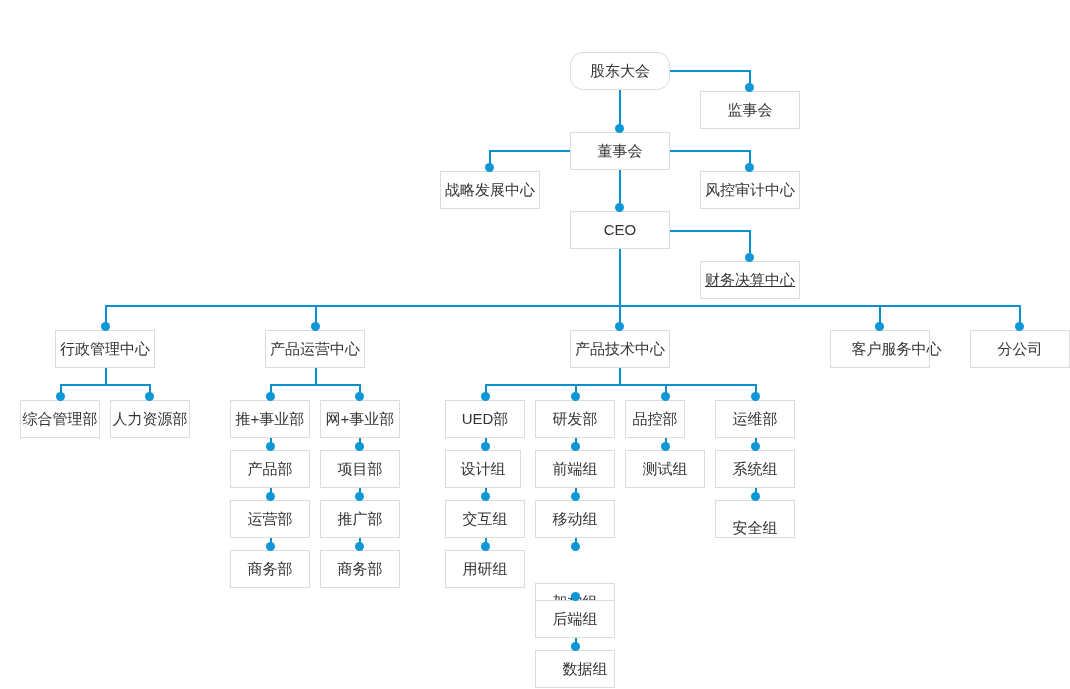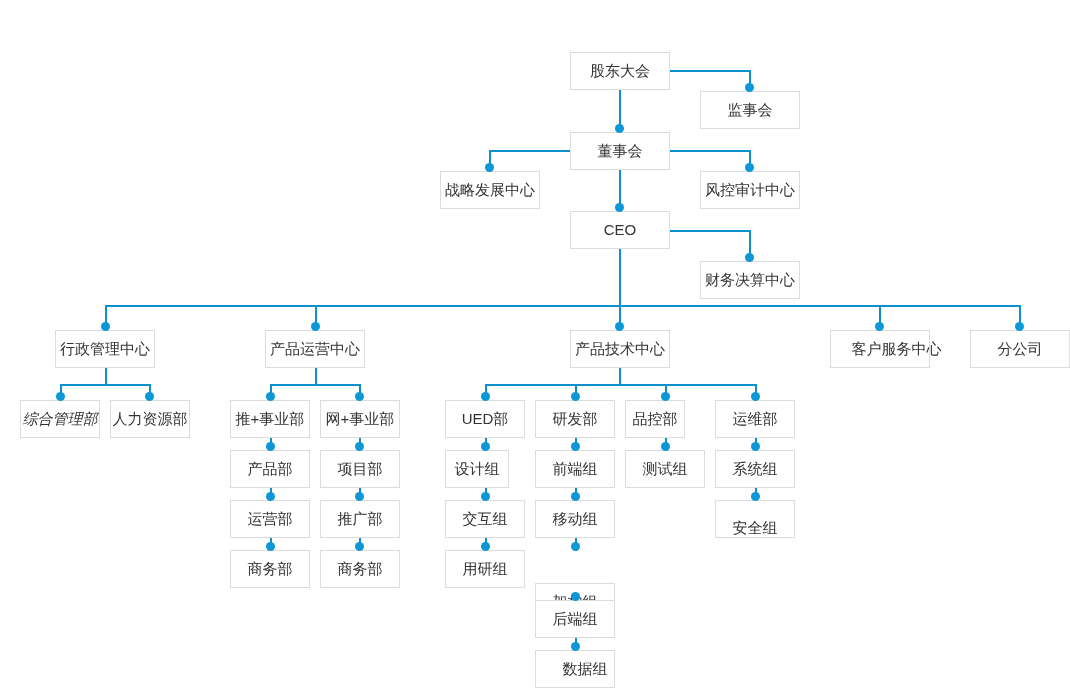--- a/index.html
+++ b/index.html
@@ -92,57 +92,57 @@
       <div class="edge v" style="left: 575px; top: 438px; height: 13px;"></div>
       <div class="edge v" style="left: 575px; top: 488px; height: 13px;"></div>
       <div class="edge v" style="left: 575px; top: 538px; height: 13px;"></div>
       <div class="edge v" style="left: 575px; top: 588px; height: 13px;"></div>
       <div class="edge v" style="left: 575px; top: 638px; height: 13px;"></div>
       <div class="edge v" style="left: 665px; top: 438px; height: 13px;"></div>
       <div class="edge v" style="left: 755px; top: 438px; height: 13px;"></div>
       <div class="edge v" style="left: 755px; top: 488px; height: 13px;"></div>
     </div>
   <div id="nodes-layer">
-      <div class="node" style="left: 570px; top: 52px; width: 100px; height: 38px;">
+      <div class="node" style="left: 570px; top: 52px; width: 100px; height: 38px; border-radius: 13px;">
         <span class="node-label">股东大会</span>
       </div>
       <div class="node" style="left: 700px; top: 91px; width: 100px; height: 38px;">
         <span class="node-label">监事会</span>
       </div>
       <div class="node" style="left: 570px; top: 132px; width: 100px; height: 38px;">
         <span class="node-label">董事会</span>
       </div>
       <div class="node" style="left: 440px; top: 171px; width: 100px; height: 38px;">
         <span class="node-label">战略发展中心</span>
       </div>
       <div class="node" style="left: 700px; top: 171px; width: 100px; height: 38px; text-align: right;">
         <span class="node-label">风控审计中心</span>
       </div>
       <div class="node" style="left: 570px; top: 211px; width: 100px; height: 38px;">
         <span class="node-label">CEO</span>
       </div>
-      <div class="node" style="left: 700px; top: 261px; width: 100px; height: 38px;">
+      <div class="node" style="left: 700px; top: 261px; width: 100px; height: 38px; text-decoration: underline;">
         <span class="node-label">财务决算中心</span>
       </div>
       <div class="node" style="left: 55px; top: 330px; width: 100px; height: 38px;">
         <span class="node-label">行政管理中心</span>
       </div>
       <div class="node" style="left: 265px; top: 330px; width: 100px; height: 38px;">
         <span class="node-label">产品运营中心</span>
       </div>
       <div class="node" style="left: 570px; top: 330px; width: 100px; height: 38px;">
         <span class="node-label">产品技术中心</span>
       </div>
       <div class="node" style="left: 830px; top: 330px; width: 100px; height: 38px; padding-left: 33px;">
         <span class="node-label">客户服务中心</span>
       </div>
       <div class="node" style="left: 970px; top: 330px; width: 100px; height: 38px;">
         <span class="node-label">分公司</span>
       </div>
-      <div class="node" style="left: 20px; top: 400px; width: 80px; height: 38px; font-style: italic;">
+      <div class="node" style="left: 20px; top: 400px; width: 80px; height: 38px;">
         <span class="node-label">综合管理部</span>
       </div>
       <div class="node" style="left: 110px; top: 400px; width: 80px; height: 38px;">
         <span class="node-label">人力资源部</span>
       </div>
       <div class="node" style="left: 230px; top: 400px; width: 80px; height: 38px;">
         <span class="node-label">推+事业部</span>
       </div>
       <div class="node" style="left: 230px; top: 450px; width: 80px; height: 38px;">
         <span class="node-label">产品部</span>
@@ -161,21 +161,21 @@
       </div>
       <div class="node" style="left: 320px; top: 500px; width: 80px; height: 38px;">
         <span class="node-label">推广部</span>
       </div>
       <div class="node" style="left: 320px; top: 550px; width: 80px; height: 38px;">
         <span class="node-label">商务部</span>
       </div>
       <div class="node" style="left: 445px; top: 400px; width: 80px; height: 38px;">
         <span class="node-label">UED部</span>
       </div>
-      <div class="node" style="left: 445px; top: 450px; width: 64px; height: 38px;">
+      <div class="node" style="left: 445px; top: 450px; width: 76px; height: 38px;">
         <span class="node-label">设计组</span>
       </div>
       <div class="node" style="left: 445px; top: 500px; width: 80px; height: 38px;">
         <span class="node-label">交互组</span>
       </div>
       <div class="node" style="left: 445px; top: 550px; width: 80px; height: 38px;">
         <span class="node-label">用研组</span>
       </div>
       <div class="node" style="left: 535px; top: 400px; width: 80px; height: 38px;">
         <span class="node-label">研发部</span>

